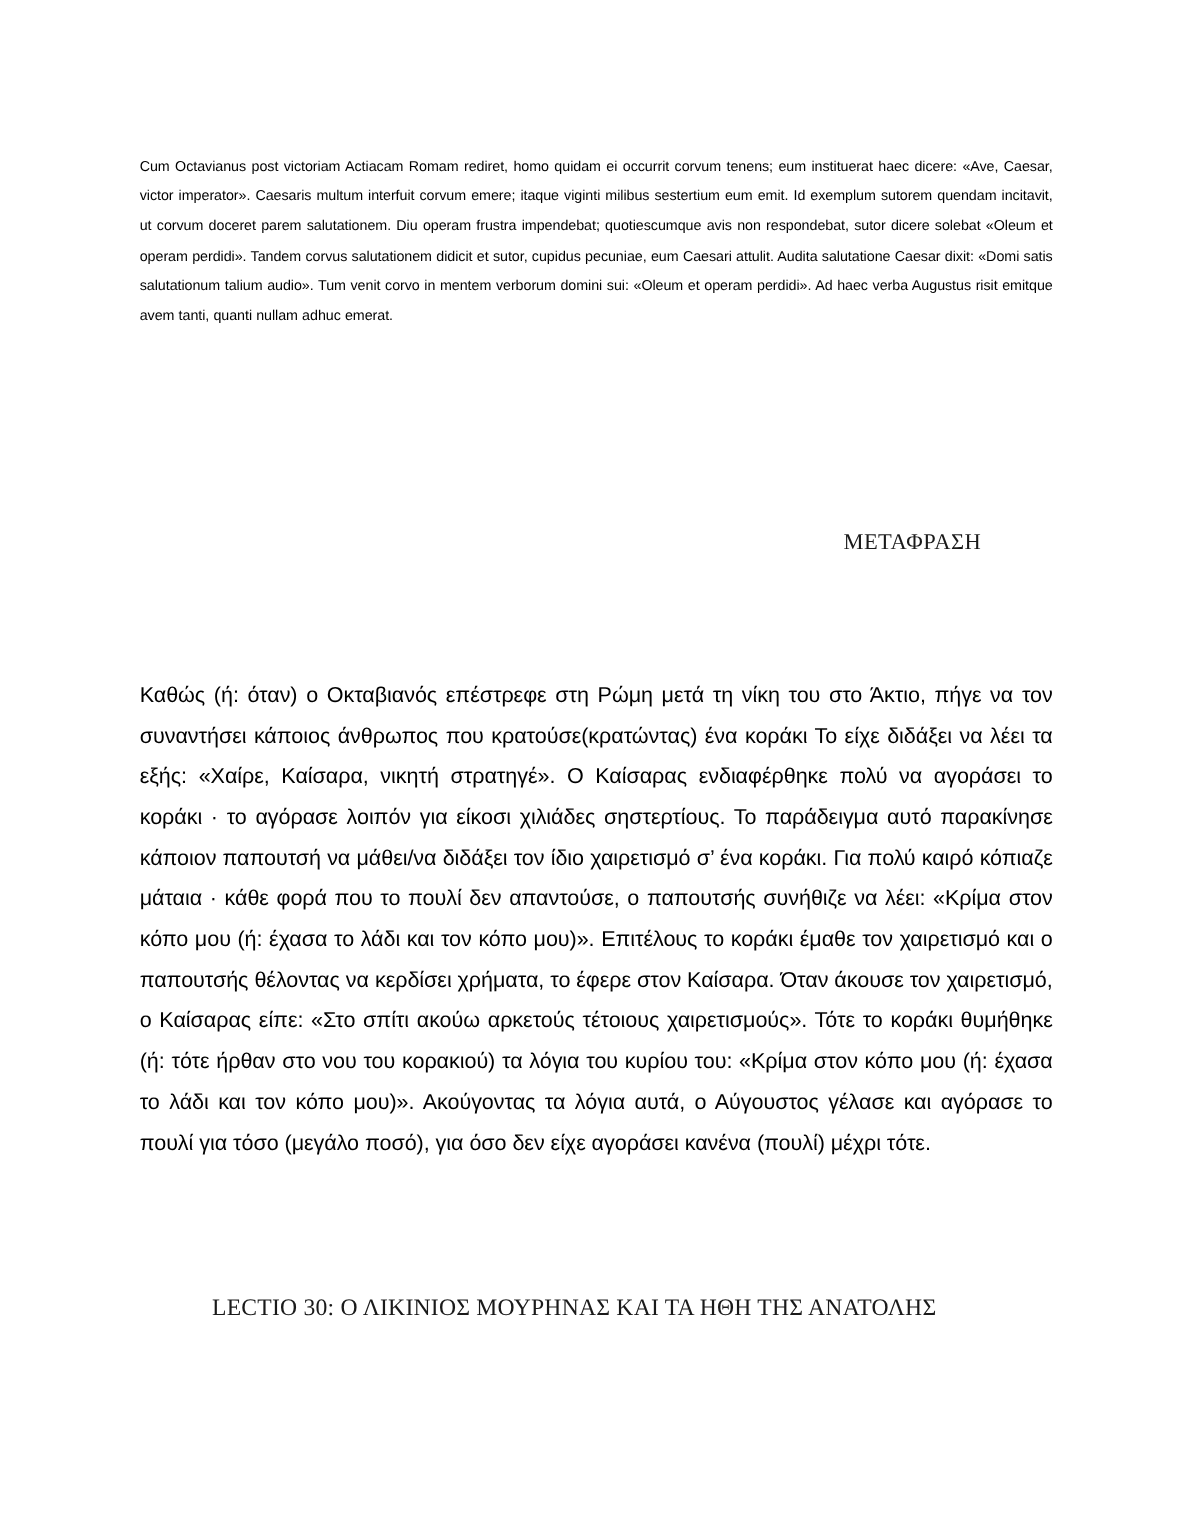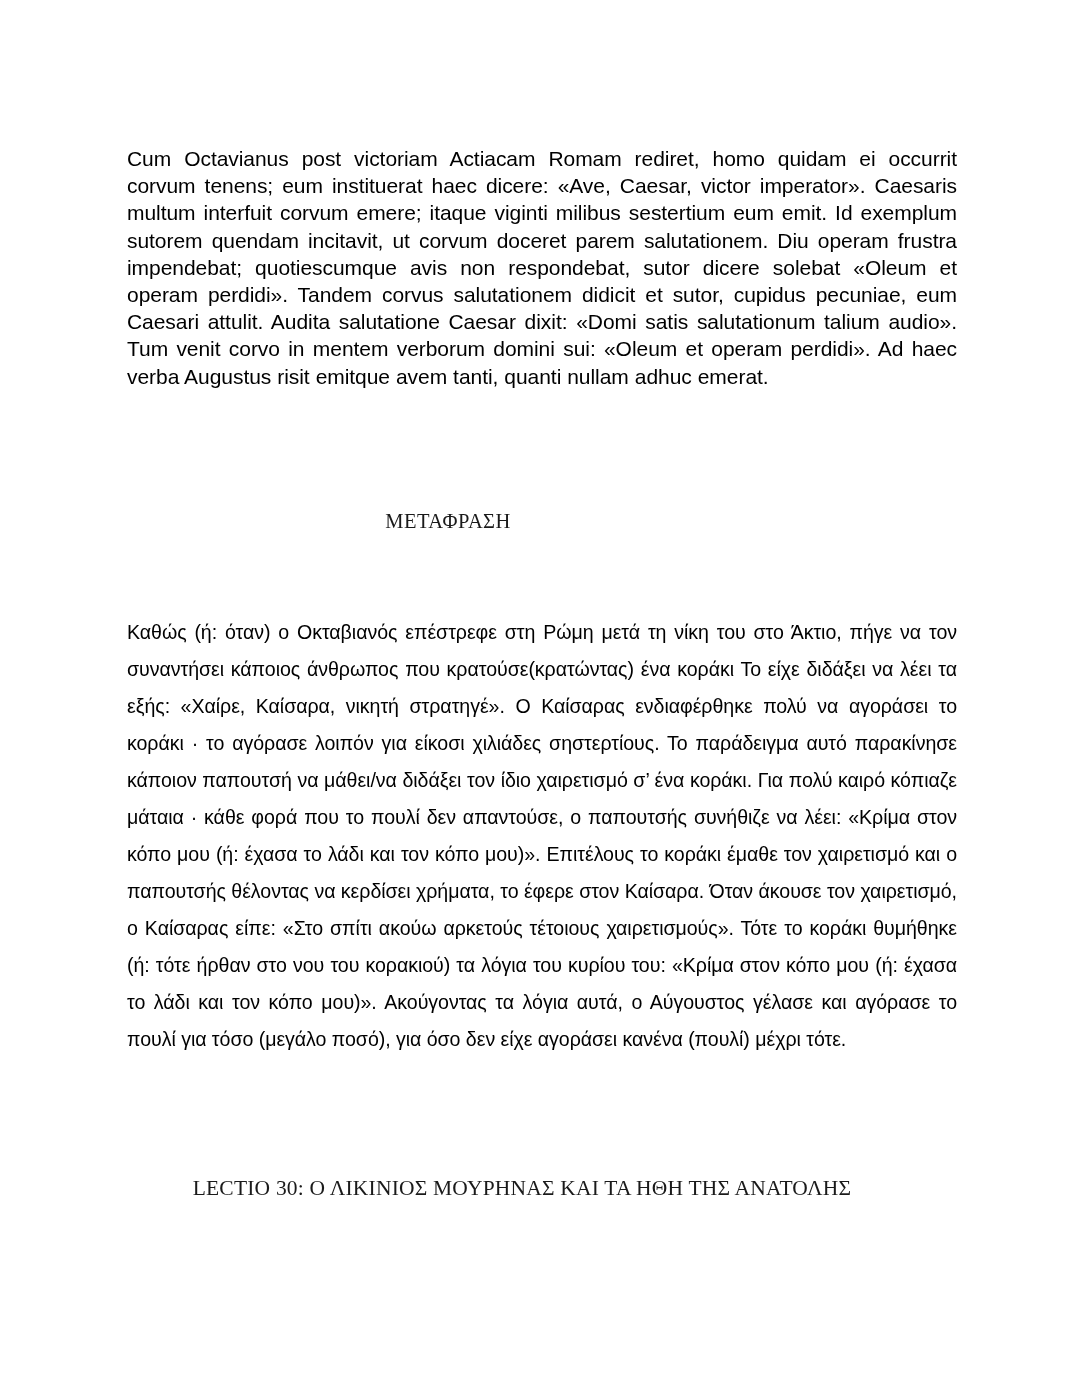--- a/index.html
+++ b/index.html
@@ -29,36 +29,36 @@
   .text-col {
     position: absolute;
     left: 127px;
     width: 830px;
   }
 
   
   .latin-para {
     top: 124px;
     font-family: "Liberation Sans", sans-serif;
-    font-size: 21px;
+    font-size: 13px;
     line-height: 27.2px;
     letter-spacing: -0.05px;
     text-align: justify;
     text-justify: inter-word;
     word-spacing: 0.2px;
     color: #000000;
   }
 
   
   .section-heading {
     position: absolute;
-    top: 508px;
+    top: 480px;
     left: 0;
     width: 892px;
-    text-align: center;
+    text-align: right;
     font-family: "Liberation Serif", "DejaVu Serif", serif;
     font-size: 20.5px;
     line-height: 26px;
     letter-spacing: 0.4px;
     color: #1a1a1a;
   }
   .section-heading .inner {
     display: inline-block;
     margin-left: 4px;
   }

